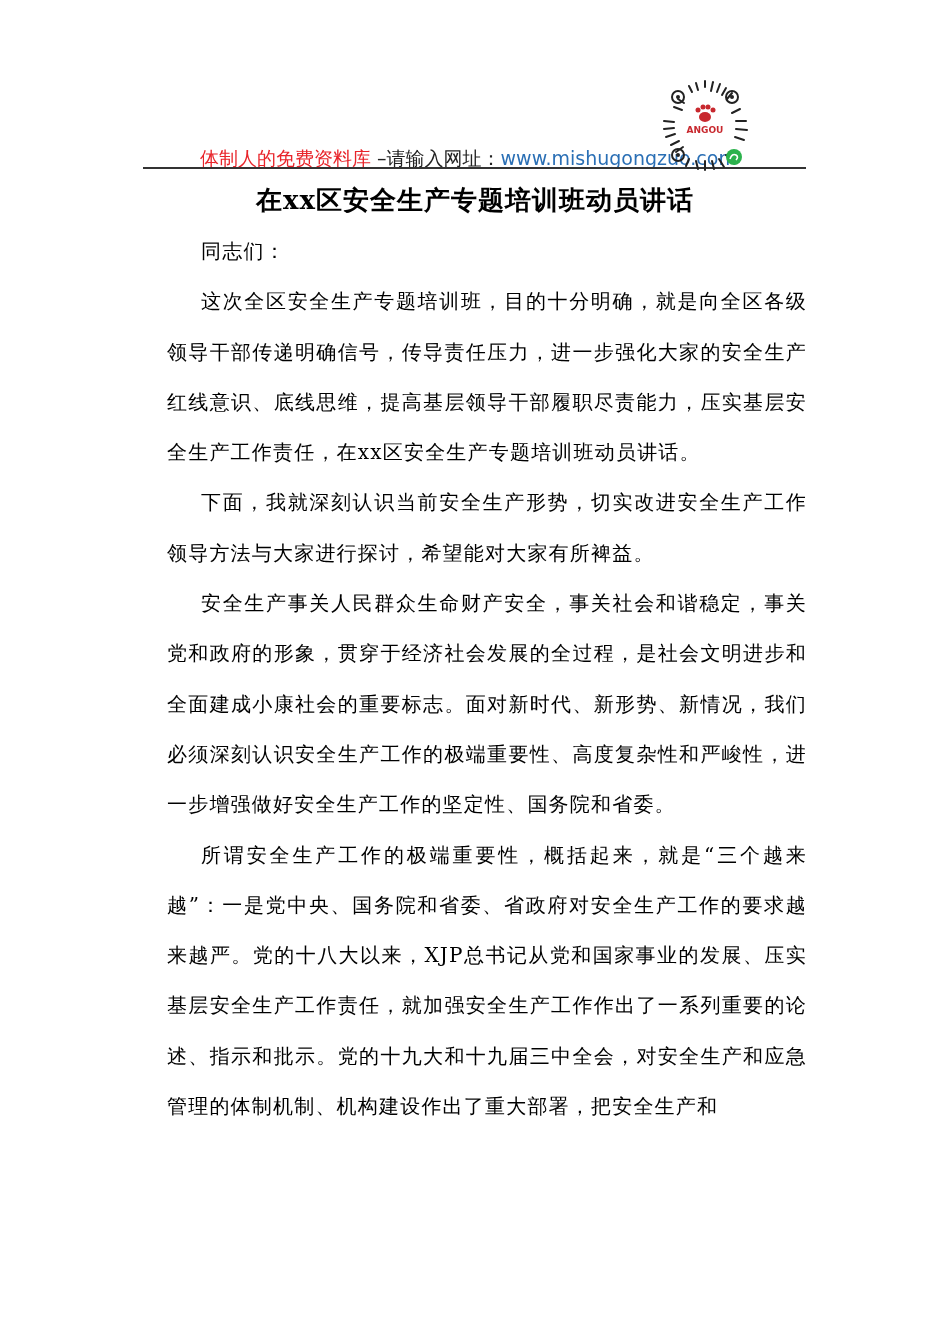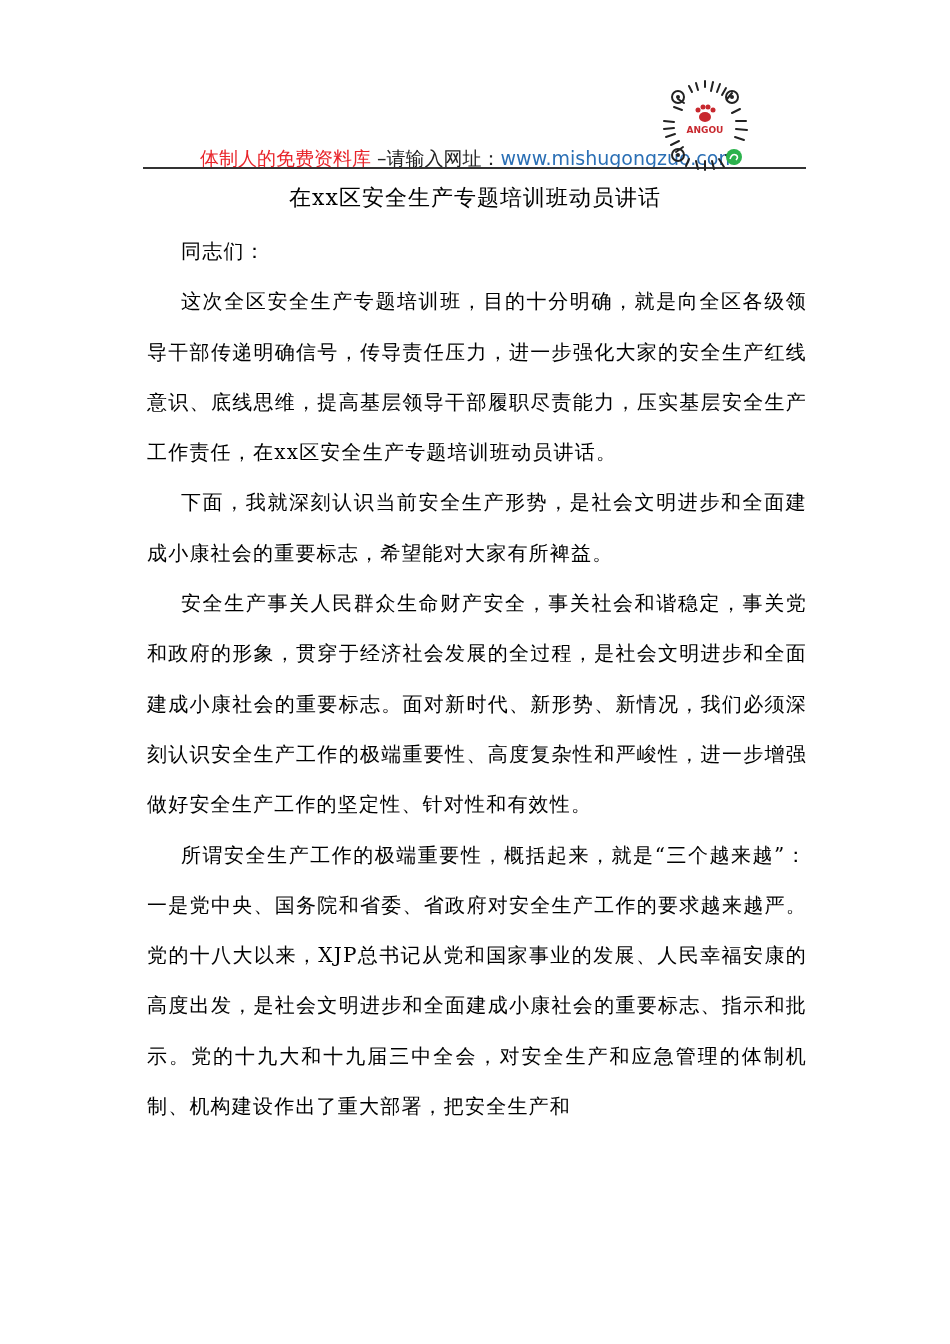--- a/index.html
+++ b/index.html
@@ -6,24 +6,24 @@
   body { width: 950px; height: 1344px; position: relative; overflow: hidden;
          font-family: "DejaVu Serif", "Liberation Serif", serif; color: #000; }
   .header { position: absolute; left: 143px; top: 140px; width: 663px; height: 28px; }
   .header-text { position: absolute; left: 57px; top: 6px; font-family: "DejaVu Sans", "Liberation Sans", sans-serif; font-size: 19px; white-space: nowrap; }
   .header-red { color: #e8242a; }
   .header-black { color: #222; }
   .header-url { color: #2a6fb5; }
   .header-rule { position: absolute; left: 143px; top: 167px; width: 663px; height: 2px; background: #333; }
   .qr { position: absolute; left: 656px; top: 77px; width: 98px; height: 98px; }
   .title { position: absolute; left: 0; width: 950px; top: 183px; text-align: center;
-           font-size: 22px; font-weight: normal; letter-spacing: 1px; }
+           font-size: 26px; font-weight: bold; letter-spacing: 1px; }
   .body-text { position: absolute; left: 147px; top: 226px; width: 660px; }
   .para { font-size: 20px; line-height: 50.3px; margin: 0; letter-spacing: 1.2px; text-align: justify; }
-  .indent { text-indent: 34px; }
+  .indent { text-indent: 34px; margin-left: 20px; }
 </style>
 </head>
 <body>
 
 <div class="header">
   <div class="header-text">
     <span class="header-red">体制人的免费资料库</span><span class="header-black"> –请输入网址：</span><span class="header-url">www.mishugongzuo.com</span>
   </div>
 </div>
 <div class="header-rule"></div>
@@ -73,16 +73,16 @@
     <circle cx="78" cy="80" r="8" fill="#2bb24c"></circle>
     <path d="M74 82 q2 -6 6 -4 q3 2 0 5" fill="none" stroke="#fff" stroke-width="1.6"></path>
   </svg>
 </div>
 
 <div class="title">在xx区安全生产专题培训班动员讲话</div>
 
 <div class="body-text">
   <p class="para indent">同志们：</p>
   <p class="para indent">这次全区安全生产专题培训班，目的十分明确，就是向全区各级领导干部传递明确信号，传导责任压力，进一步强化大家的安全生产红线意识、底线思维，提高基层领导干部履职尽责能力，压实基层安全生产工作责任，在xx区安全生产专题培训班动员讲话。</p>
-  <p class="para indent">下面，我就深刻认识当前安全生产形势，是社会文明进步和全面建成小康社会的重要标志，希望能对大家有所裨益。</p>
-  <p class="para indent">安全生产事关人民群众生命财产安全，事关社会和谐稳定，事关党和政府的形象，贯穿于经济社会发展的全过程，是社会文明进步和全面建成小康社会的重要标志。面对新时代、新形势、新情况，我们必须深刻认识安全生产工作的极端重要性、高度复杂性和严峻性，进一步增强做好安全生产工作的坚定性、针对性和有效性。</p>
-  <p class="para indent">所谓安全生产工作的极端重要性，概括起来，就是“三个越来越”：一是党中央、国务院和省委、省政府对安全生产工作的要求越来越严。党的十八大以来，XJP总书记从党和国家事业的发展、人民幸福安康的高度出发，是社会文明进步和全面建成小康社会的重要标志、指示和批示。党的十九大和十九届三中全会，对安全生产和应急管理的体制机制、机构建设作出了重大部署，把安全生产和</p>
+  <p class="para indent">下面，我就深刻认识当前安全生产形势，切实改进安全生产工作领导方法与大家进行探讨，希望能对大家有所裨益。</p>
+  <p class="para indent">安全生产事关人民群众生命财产安全，事关社会和谐稳定，事关党和政府的形象，贯穿于经济社会发展的全过程，是社会文明进步和全面建成小康社会的重要标志。面对新时代、新形势、新情况，我们必须深刻认识安全生产工作的极端重要性、高度复杂性和严峻性，进一步增强做好安全生产工作的坚定性、国务院和省委。</p>
+  <p class="para indent">所谓安全生产工作的极端重要性，概括起来，就是“三个越来越”：一是党中央、国务院和省委、省政府对安全生产工作的要求越来越严。党的十八大以来，XJP总书记从党和国家事业的发展、压实基层安全生产工作责任，就加强安全生产工作作出了一系列重要的论述、指示和批示。党的十九大和十九届三中全会，对安全生产和应急管理的体制机制、机构建设作出了重大部署，把安全生产和</p>
 </div>
 
 </body></html>

